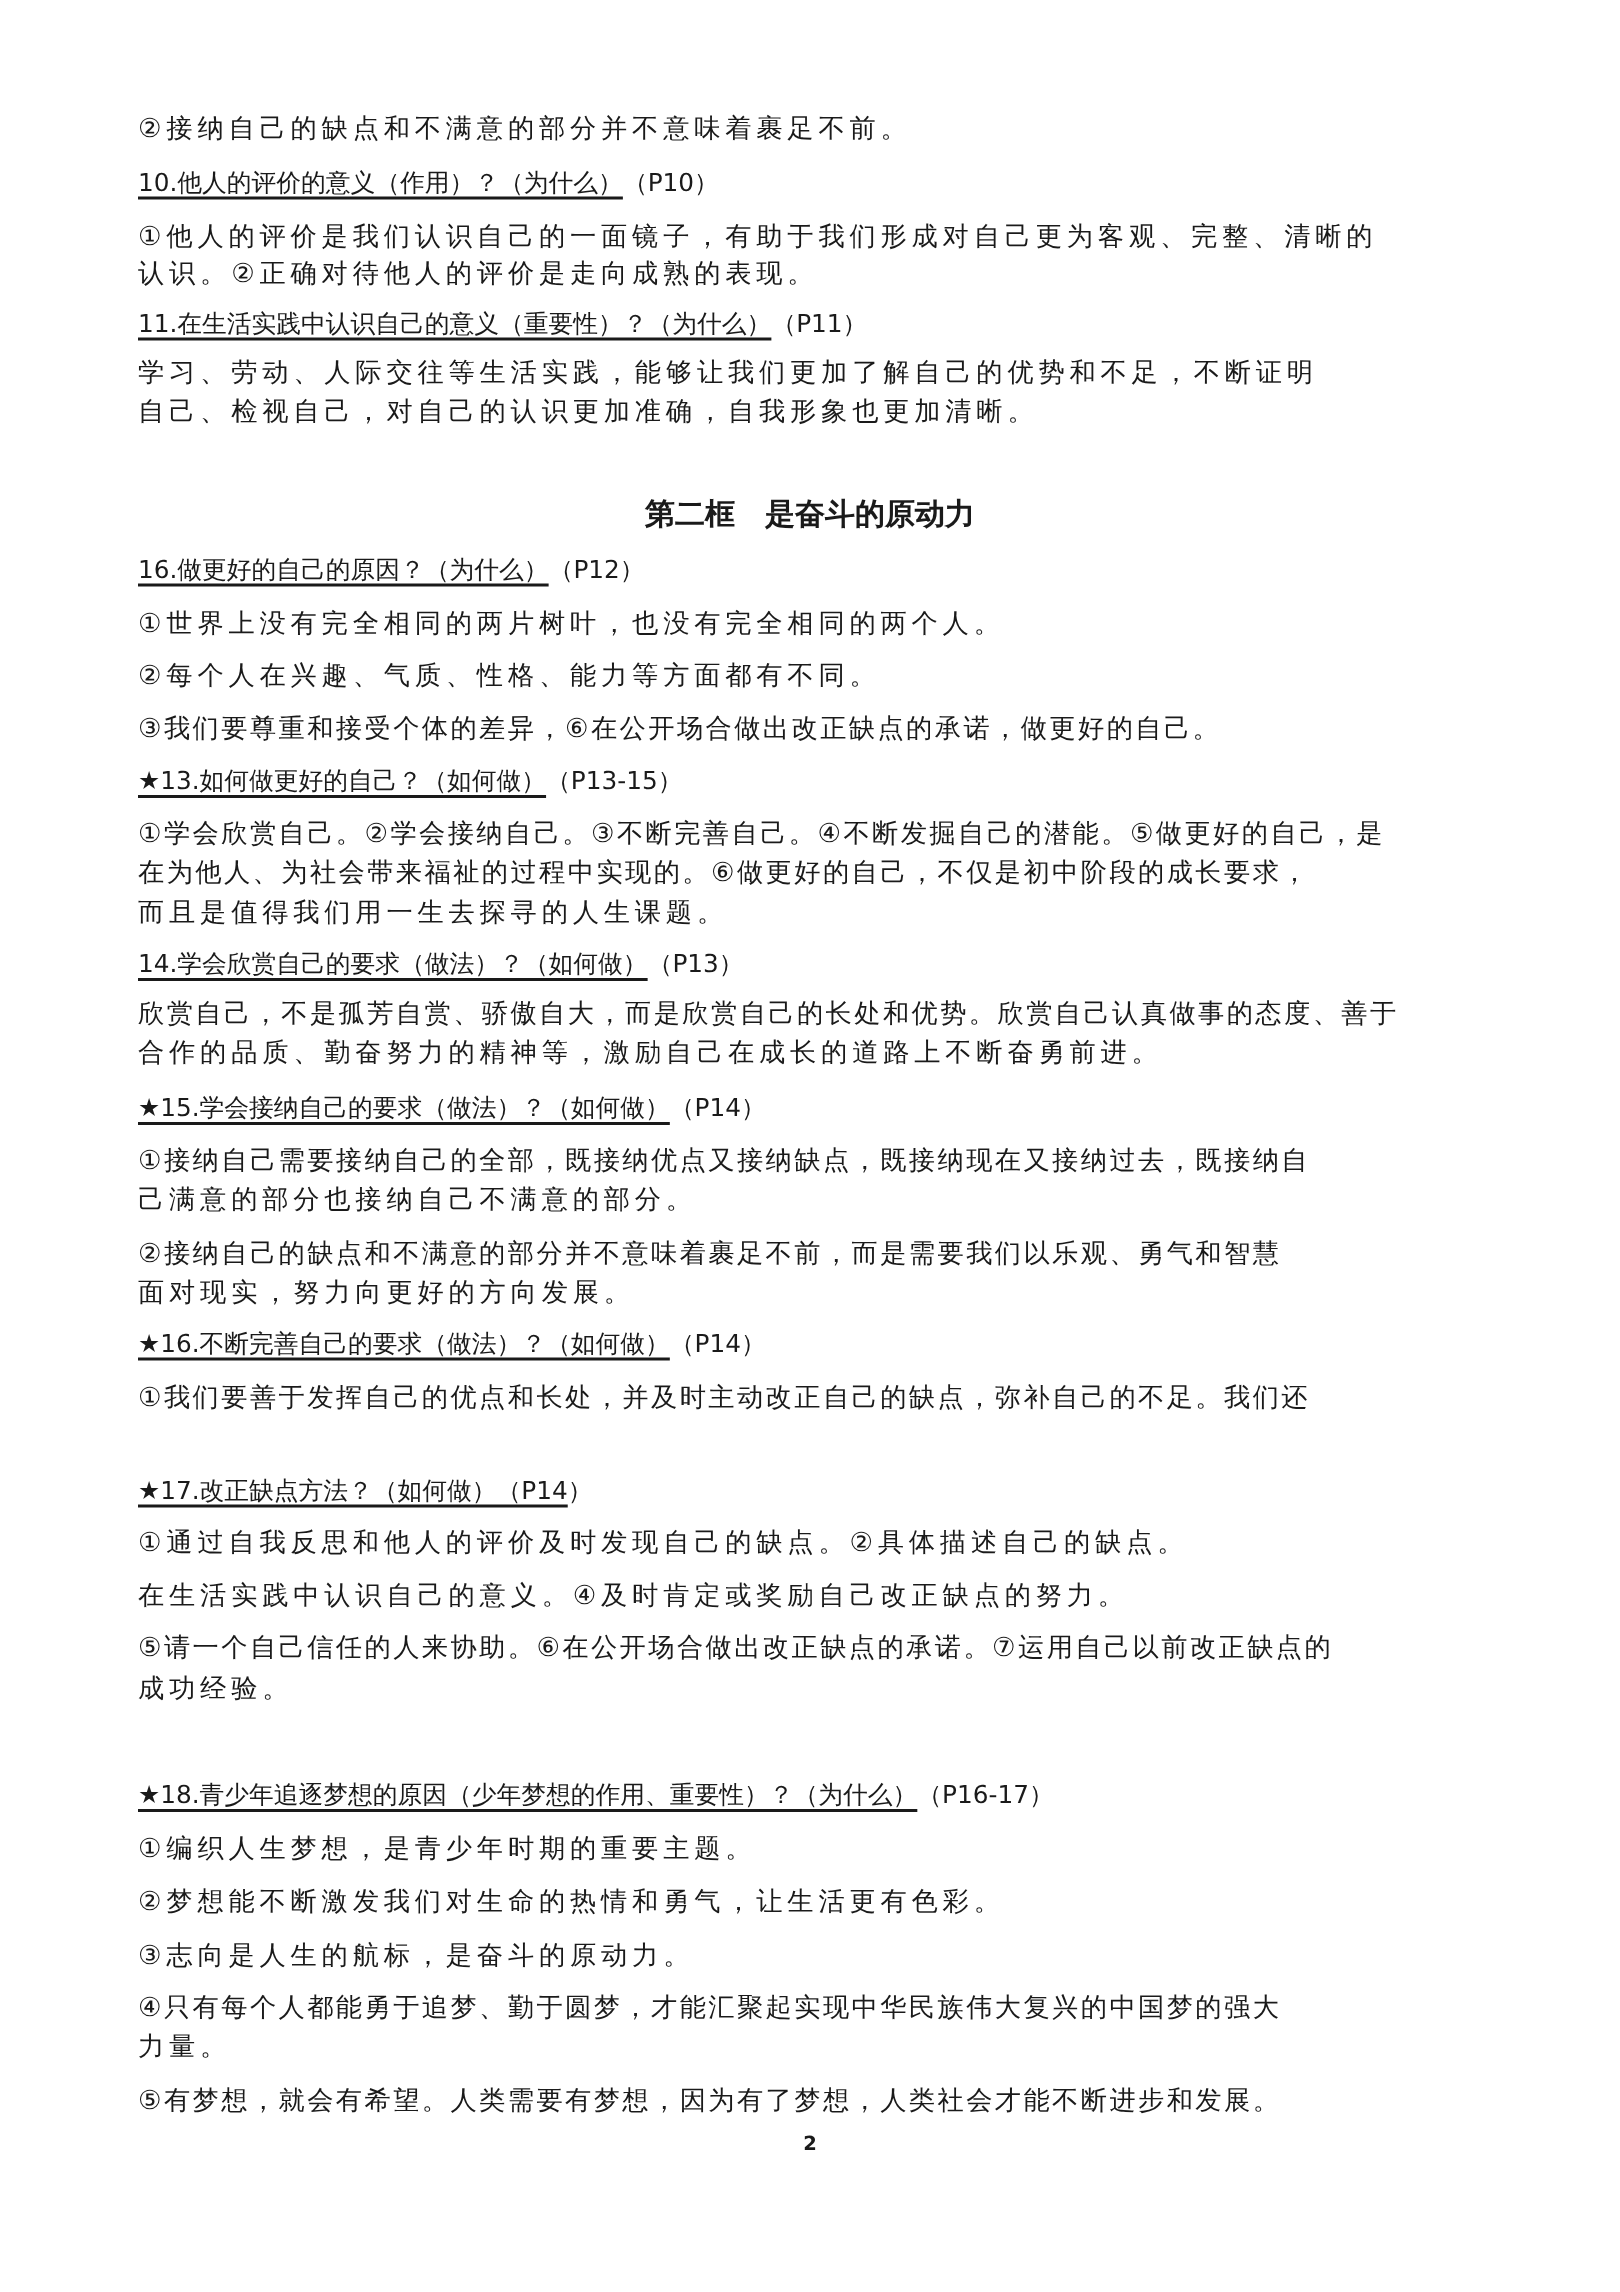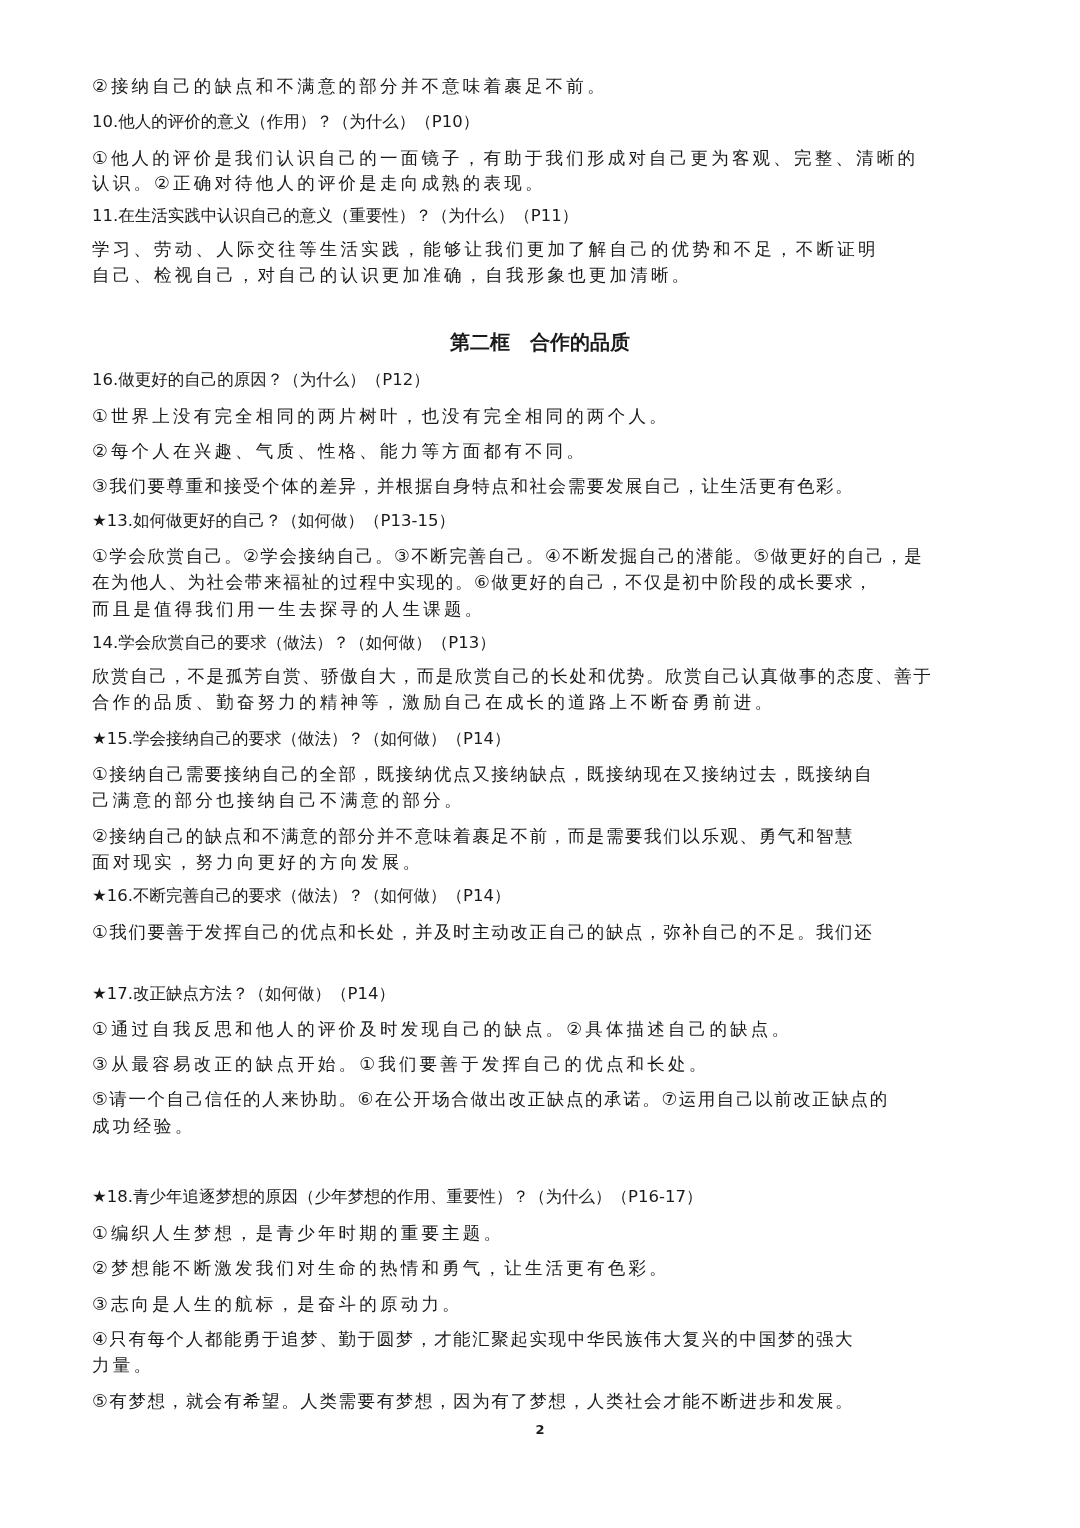--- a/index.html
+++ b/index.html
@@ -10,21 +10,21 @@
   }
   .page { position: absolute; left: 0; top: 0; width: 1080px; height: 1528px; }
   .ln {
     position: absolute; left: 92px; white-space: nowrap;
     font-size: 17.5px; line-height: 24px; letter-spacing: 3.2px;
   }
   .q {
     position: absolute; left: 92px; white-space: nowrap;
     font-size: 16.5px; line-height: 24px; letter-spacing: 0px;
   }
-  .q .u { text-underline-offset: 4px; text-decoration-thickness: 1.5px; }
+  .q .u { text-decoration: underline; text-underline-offset: 4px; text-decoration-thickness: 1.5px; }
   .h {
     position: absolute; left: 0; width: 1080px; text-align: center;
     font-size: 20px; font-weight: bold; line-height: 28px; white-space: pre;
   }
   .pn {
     position: absolute; left: 0; width: 1080px; text-align: center;
     font-size: 13px; font-weight: bold; line-height: 18px;
   }
   .tight { letter-spacing: 1.6px; }
 </style>
@@ -36,26 +36,26 @@
   <div class="ln" style="top:74px">②接纳自己的缺点和不满意的部分并不意味着裹足不前。</div>
 
   <div class="q" style="top:110px"><span class="u">10.他人的评价的意义（作用）？（为什么）</span><span>（P10）</span></div>
   <div class="ln" style="top:146px">①他人的评价是我们认识自己的一面镜子，有助于我们形成对自己更为客观、完整、清晰的</div>
   <div class="ln" style="top:171px">认识。②正确对待他人的评价是走向成熟的表现。</div>
 
   <div class="q" style="top:204px"><span class="u">11.在生活实践中认识自己的意义（重要性）？（为什么）</span><span>（P11）</span></div>
   <div class="ln" style="top:237px">学习、劳动、人际交往等生活实践，能够让我们更加了解自己的优势和不足，不断证明</div>
   <div class="ln" style="top:263px">自己、检视自己，对自己的认识更加准确，自我形象也更加清晰。</div>
 
-  <div class="h" style="top:328px">第二框　合作的品质</div>
+  <div class="h" style="top:328px">第二框　是奋斗的原动力</div>
 
   <div class="q" style="top:368px"><span class="u">16.做更好的自己的原因？（为什么）</span><span>（P12）</span></div>
   <div class="ln" style="top:404px">①世界上没有完全相同的两片树叶，也没有完全相同的两个人。</div>
   <div class="ln" style="top:439px">②每个人在兴趣、气质、性格、能力等方面都有不同。</div>
-  <div class="ln tight" style="top:474px">③我们要尊重和接受个体的差异，并根据自身特点和社会需要发展自己，让生活更有色彩。</div>
+  <div class="ln tight" style="top:474px">③我们要尊重和接受个体的差异，⑥在公开场合做出改正缺点的承诺，做更好的自己。</div>
 
   <div class="q" style="top:509px"><span class="u">★13.如何做更好的自己？（如何做）</span><span>（P13-15）</span></div>
   <div class="ln tight" style="top:544px">①学会欣赏自己。②学会接纳自己。③不断完善自己。④不断发掘自己的潜能。⑤做更好的自己，是</div>
   <div class="ln tight" style="top:570px">在为他人、为社会带来福祉的过程中实现的。⑥做更好的自己，不仅是初中阶段的成长要求，</div>
   <div class="ln" style="top:597px">而且是值得我们用一生去探寻的人生课题。</div>
 
   <div class="q" style="top:631px"><span class="u">14.学会欣赏自己的要求（做法）？（如何做）</span><span>（P13）</span></div>
   <div class="ln tight" style="top:664px">欣赏自己，不是孤芳自赏、骄傲自大，而是欣赏自己的长处和优势。欣赏自己认真做事的态度、善于</div>
   <div class="ln" style="top:690px">合作的品质、勤奋努力的精神等，激励自己在成长的道路上不断奋勇前进。</div>
 
@@ -63,21 +63,21 @@
   <div class="ln" style="top:788px">己满意的部分也接纳自己不满意的部分。</div>
   <div class="ln tight" style="top:762px">①接纳自己需要接纳自己的全部，既接纳优点又接纳缺点，既接纳现在又接纳过去，既接纳自</div>
   <div class="ln tight" style="top:824px">②接纳自己的缺点和不满意的部分并不意味着裹足不前，而是需要我们以乐观、勇气和智慧</div>
   <div class="ln" style="top:850px">面对现实，努力向更好的方向发展。</div>
 
   <div class="q" style="top:884px"><span class="u">★16.不断完善自己的要求（做法）？（如何做）</span><span>（P14）</span></div>
   <div class="ln tight" style="top:920px">①我们要善于发挥自己的优点和长处，并及时主动改正自己的缺点，弥补自己的不足。我们还</div>
 
   <div class="q" style="top:982px"><span class="u">★17.改正缺点方法？（如何做）（P14</span><span>）</span></div>
   <div class="ln" style="top:1017px">①通过自我反思和他人的评价及时发现自己的缺点。②具体描述自己的缺点。</div>
-  <div class="ln" style="top:1052px">③从最容易改正的缺点开始。①我们要善于发挥自己的优点和长处。</div>
+  <div class="ln" style="top:1052px">在生活实践中认识自己的意义。④及时肯定或奖励自己改正缺点的努力。</div>
   <div class="ln tight" style="top:1087px">⑤请一个自己信任的人来协助。⑥在公开场合做出改正缺点的承诺。⑦运用自己以前改正缺点的</div>
   <div class="ln" style="top:1114px">成功经验。</div>
 
 
   <div class="q" style="top:1185px"><span class="u">★18.青少年追逐梦想的原因（少年梦想的作用、重要性）？（为什么）</span><span>（P16-17）</span></div>
   <div class="ln" style="top:1221px">①编织人生梦想，是青少年时期的重要主题。</div>
   <div class="ln" style="top:1256px">②梦想能不断激发我们对生命的热情和勇气，让生活更有色彩。</div>
   <div class="ln" style="top:1292px">③志向是人生的航标，是奋斗的原动力。</div>
   <div class="ln tight" style="top:1327px">④只有每个人都能勇于追梦、勤于圆梦，才能汇聚起实现中华民族伟大复兴的中国梦的强大</div>
   <div class="ln" style="top:1353px">力量。</div>

